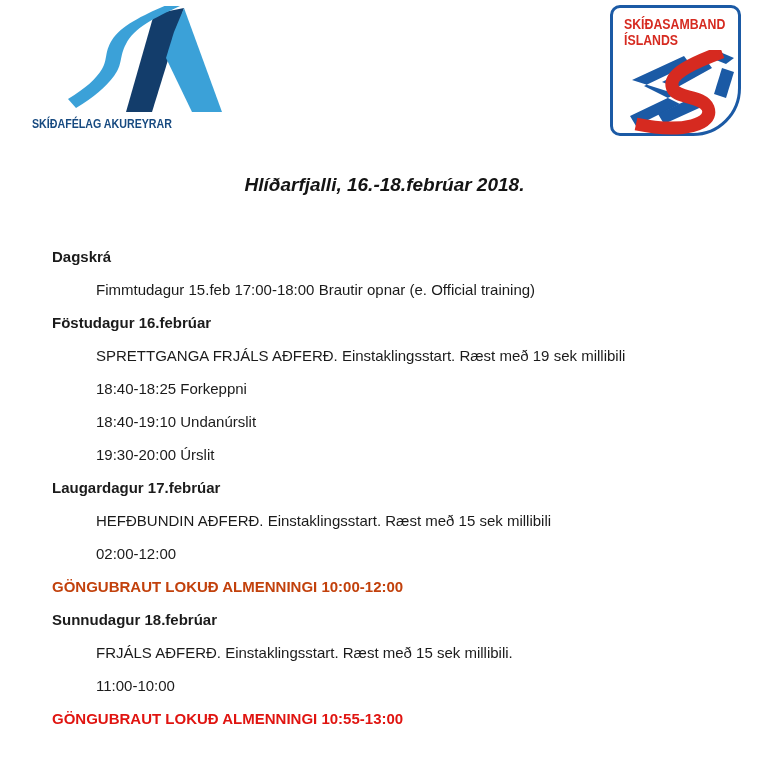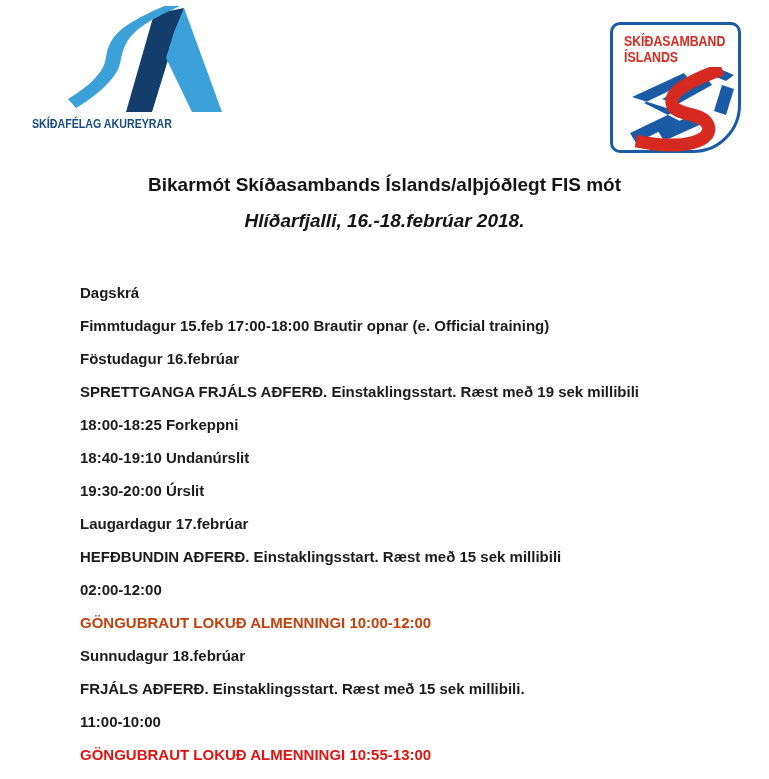--- a/index.html
+++ b/index.html
@@ -36,21 +36,21 @@
     font-size: 13px;
     letter-spacing: 0px;
     transform: scaleX(0.82);
     transform-origin: left center;
     white-space: nowrap;
     margin-top: 2px;
   }
   .badge {
     position: absolute;
     left: 610px;
-    top: 22px;
+    top: 5px;
     width: 131px;
     height: 131px;
     box-sizing: border-box;
     border-radius: 10px 10px 48px 10px;
     padding: 8px 5px 0 11px;
   }
   .badge-text {
     font-weight: bold;
     font-size: 14px;
     line-height: 16px;
@@ -74,30 +74,30 @@
     line-height: 26px;
     color: #141414;
   }
   .title-line2 {
     margin-top: 10px;
     font-style: italic;
   }
   
   .schedule {
     margin-top: 42px;
-    padding-left: 80px;
+    padding-left: 52px;
     padding-right: 40px;
   }
   .schedule-line {
     font-size: 15px;
     line-height: 33px;
     white-space: nowrap;
   }
   .line-bold { font-weight: bold; }
-  .line-normal { font-weight: bold; }
+  .line-normal { font-weight: normal; margin-left: 44px; }
   .line-red-bold { font-weight: bold; }
 </style>
 </head>
 <body>
 
 <div class="header">
 
   <div class="logo-left">
     <svg width="185" height="108" viewBox="0 0 185 108">
 
@@ -122,30 +122,29 @@
 
       <path d="M98,2 L112,8 L104,14 L94,10 Z" fill="#1b5aa5"></path>
       <path d="M100,18 L112,22 L104,48 L92,44 Z" fill="#1b5aa5"></path>
 
       <path d="M100,2 C68,14 48,24 50,36 C52,50 80,44 86,58 C92,74 62,84 14,74" fill="none" stroke="#d62a20" stroke-width="13"></path>
     </svg>
   </div>
 </div>
 
 <div class="title-block">
-  <div class="title-line1">Bikarmót Skíðasambands Íslands/alþjóðlegt FIS mót</div>
   <div class="title-line2">Hlíðarfjalli, 16.-18.febrúar 2018.</div>
 </div>
 
 <div class="schedule">
     <div class="schedule-line line-bold">Dagskrá</div>
     <div class="schedule-line line-normal">Fimmtudagur 15.feb 17:00-18:00 Brautir opnar (e. Official training)</div>
     <div class="schedule-line line-bold">Föstudagur 16.febrúar</div>
     <div class="schedule-line line-normal">SPRETTGANGA FRJÁLS AÐFERÐ. Einstaklingsstart. Ræst með 19 sek millibili</div>
-    <div class="schedule-line line-normal">18:00-18:25 Forkeppni</div>
+    <div class="schedule-line line-normal">18:40-18:25 Forkeppni</div>
     <div class="schedule-line line-normal">18:40-19:10 Undanúrslit</div>
     <div class="schedule-line line-normal">19:30-20:00 Úrslit</div>
     <div class="schedule-line line-bold">Laugardagur 17.febrúar</div>
     <div class="schedule-line line-normal">HEFÐBUNDIN AÐFERÐ. Einstaklingsstart. Ræst með 15 sek millibili</div>
     <div class="schedule-line line-normal">02:00-12:00</div>
     <div class="schedule-line line-red-bold" style="color: #c2410c;">GÖNGUBRAUT LOKUÐ ALMENNINGI 10:00-12:00</div>
     <div class="schedule-line line-bold">Sunnudagur 18.febrúar</div>
     <div class="schedule-line line-normal">FRJÁLS AÐFERÐ. Einstaklingsstart. Ræst með 15 sek millibili.</div>
     <div class="schedule-line line-normal">11:00-10:00</div>
     <div class="schedule-line line-red-bold" style="color: rgb(224, 20, 16);">GÖNGUBRAUT LOKUÐ ALMENNINGI 10:55-13:00</div>

